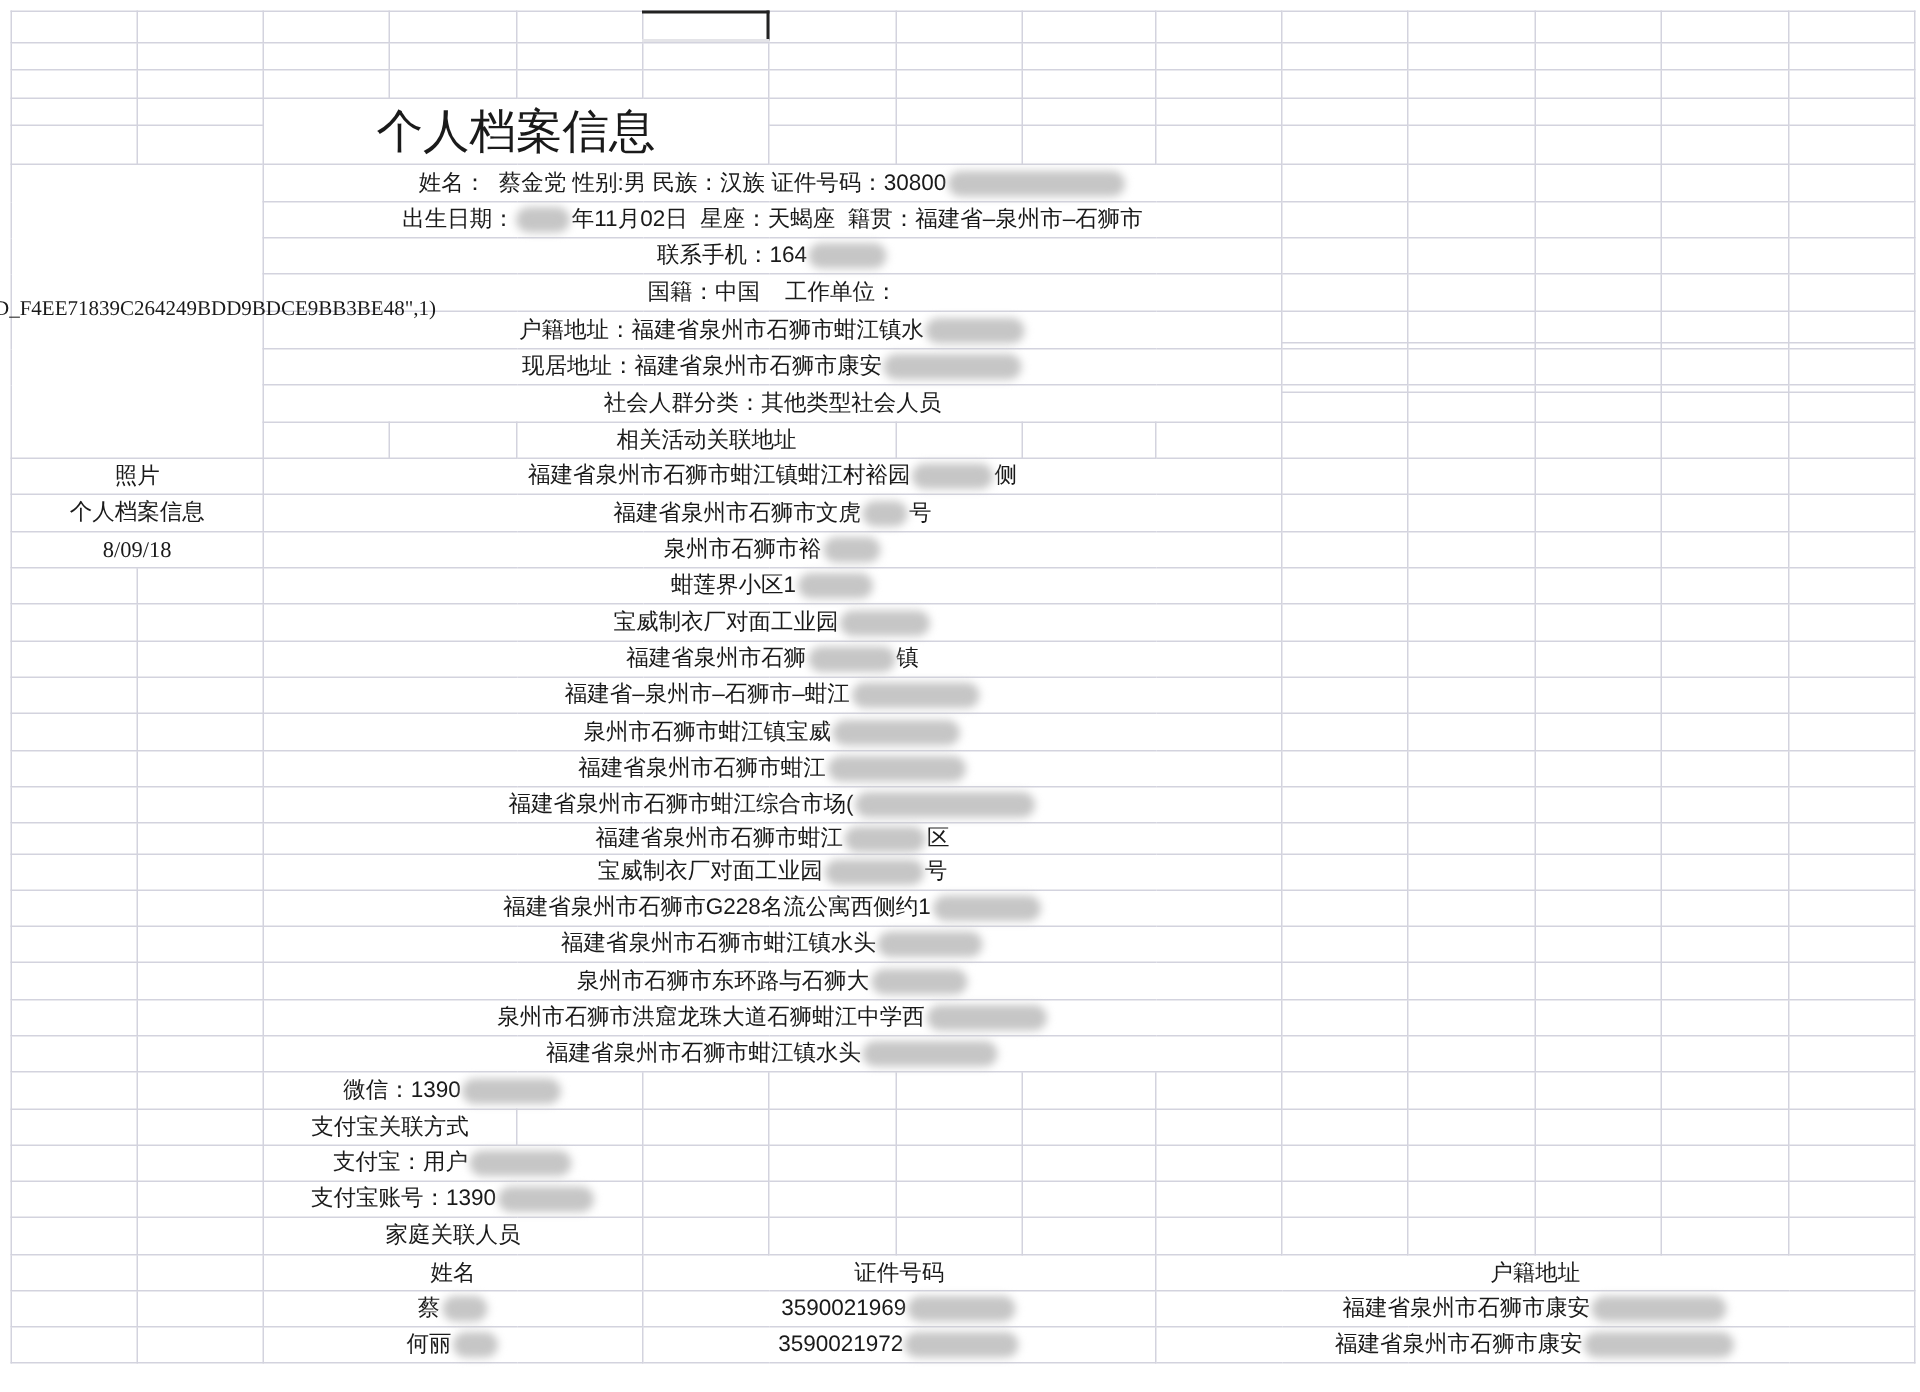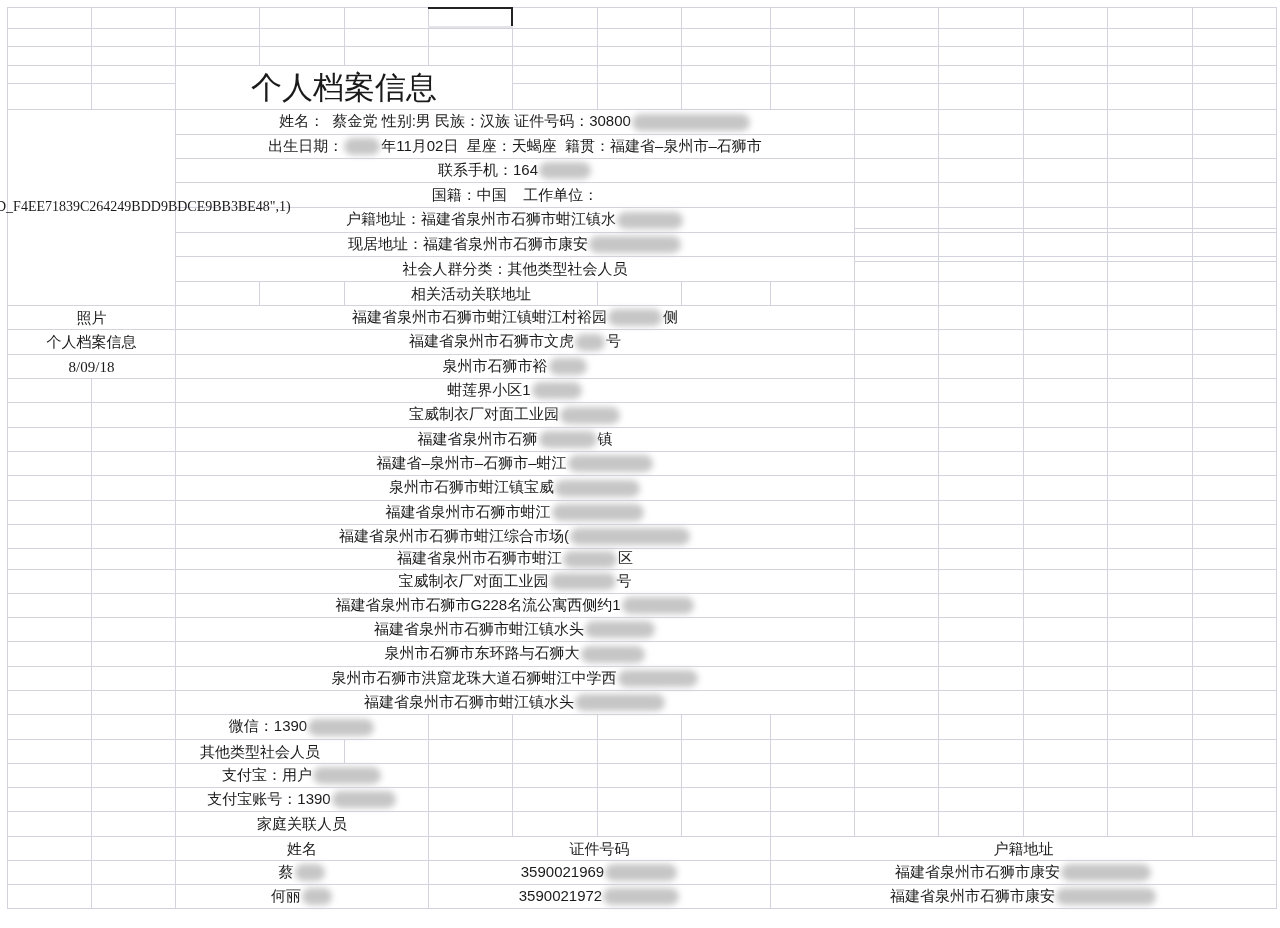--- a/index.html
+++ b/index.html
@@ -415,21 +415,21 @@
     <td></td>
         <td></td>
         <td></td>
         <td></td>
         <td></td>
   </tr>
 
   <tr style="height:24px">
     <td></td>
         <td></td>
-    <td colspan="2">其他类型社会人员</td>
+    <td colspan="2">支付宝关联方式</td>
     <td></td>
     <td></td>
         <td></td>
         <td></td>
         <td></td>
         <td></td>
     <td></td>
         <td></td>
         <td></td>
         <td></td>

